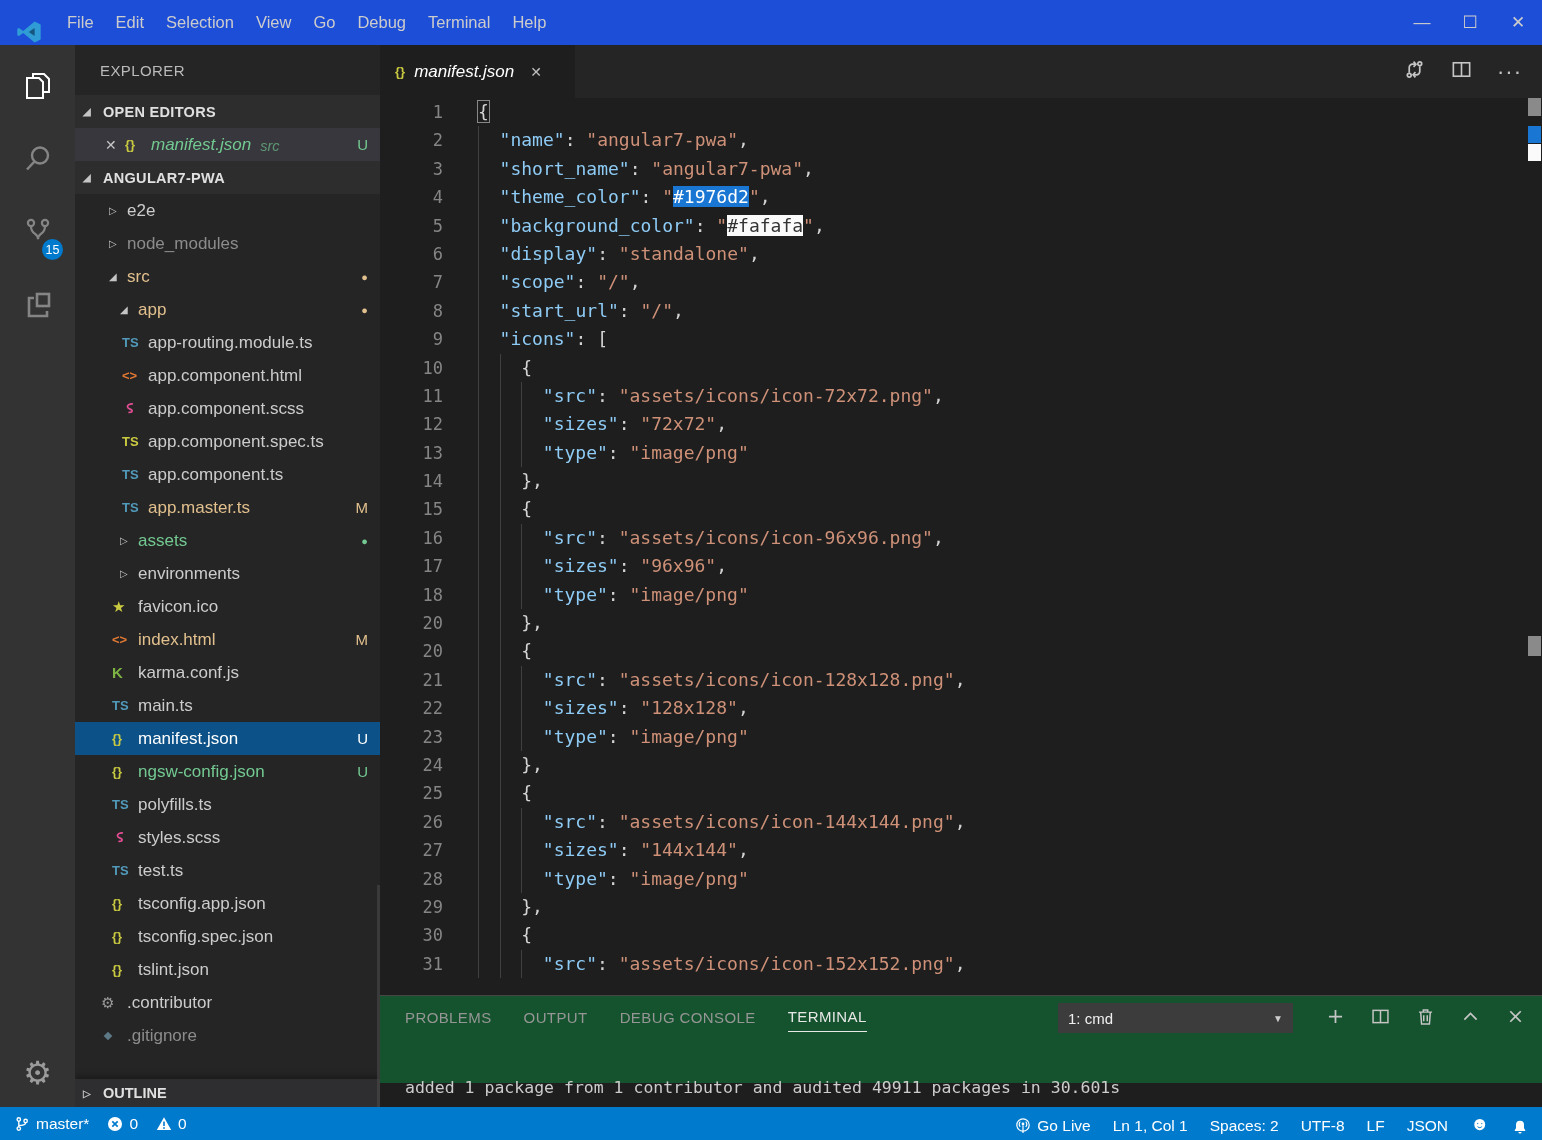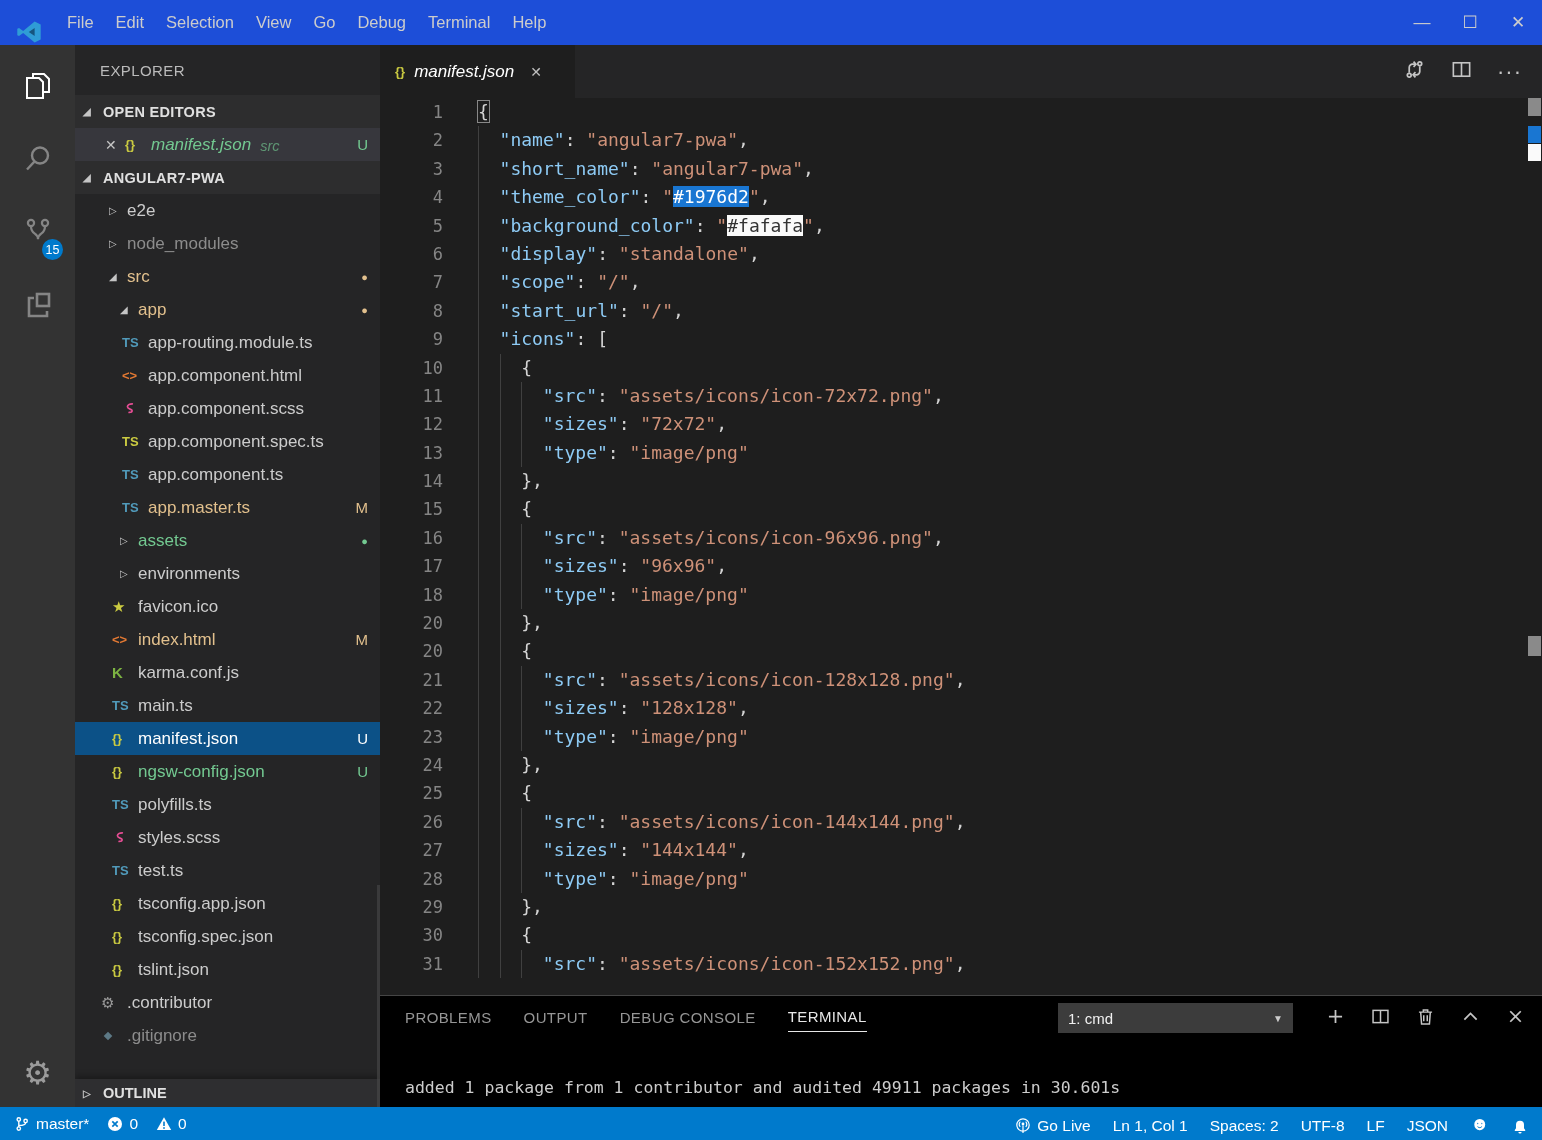--- a/index.html
+++ b/index.html
@@ -70,21 +70,21 @@
   .ln { flex:0 0 63px; text-align:right; color:#858585; font-size:17px; }
   .ltext { position:relative; }
   .guide { position:absolute; top:0; bottom:0; width:1px; background:#404040; }
   .tok-k { color:#8ecbf5; } .tok-s { color:#ce9178; } .tok-p { color:#d4d4d4; }
   .tok-b { color:#d4d4d4; border:1px solid #888888; margin:-1px; }
   .tok-c1 { background:#1976d2; color:#ffffff; }
   .tok-c2 { background:#fafafa; color:#333333; }
   .ruler-mark { position:absolute; width:13px; right:1px; }
 
   
-  .panel { height:112px; background:#000000; border-top:1px solid #454545; position:relative;text-align:center; }
+  .panel { height:88px; background:#14532d; border-top:1px solid #454545; position:relative;text-align:center; }
   .panel-tabs { display:flex; align-items:center; height:42px; padding-left:25px; gap:32px; }
   .panel-tab { font-size:15px; letter-spacing:0.4px; color:#969696; padding:6px 0; }
   .panel-tab.active { color:#e7e7e7; border-bottom:1.5px solid #e7e7e7; }
   .panel-right { position:absolute; right:16px; top:7px; display:flex; align-items:center; gap:24px; color:#c5c5c5; }
   .shell-select { width:235px; height:30px; background:#3c3c3c; color:#f0f0f0; font-size:15px; display:flex;
                   align-items:center; padding:0 10px; margin-right:8px; }
   .shell-select .sel-arrow { margin-left:auto; font-size:10px; color:#cccccc; }
   .panel-right svg { width:21px; height:21px; }
   .term-out { position:absolute; left:25px; top:82px; font-family:"DejaVu Sans Mono", monospace; font-size:16.5px; color:#cccccc; white-space:pre; }
 

